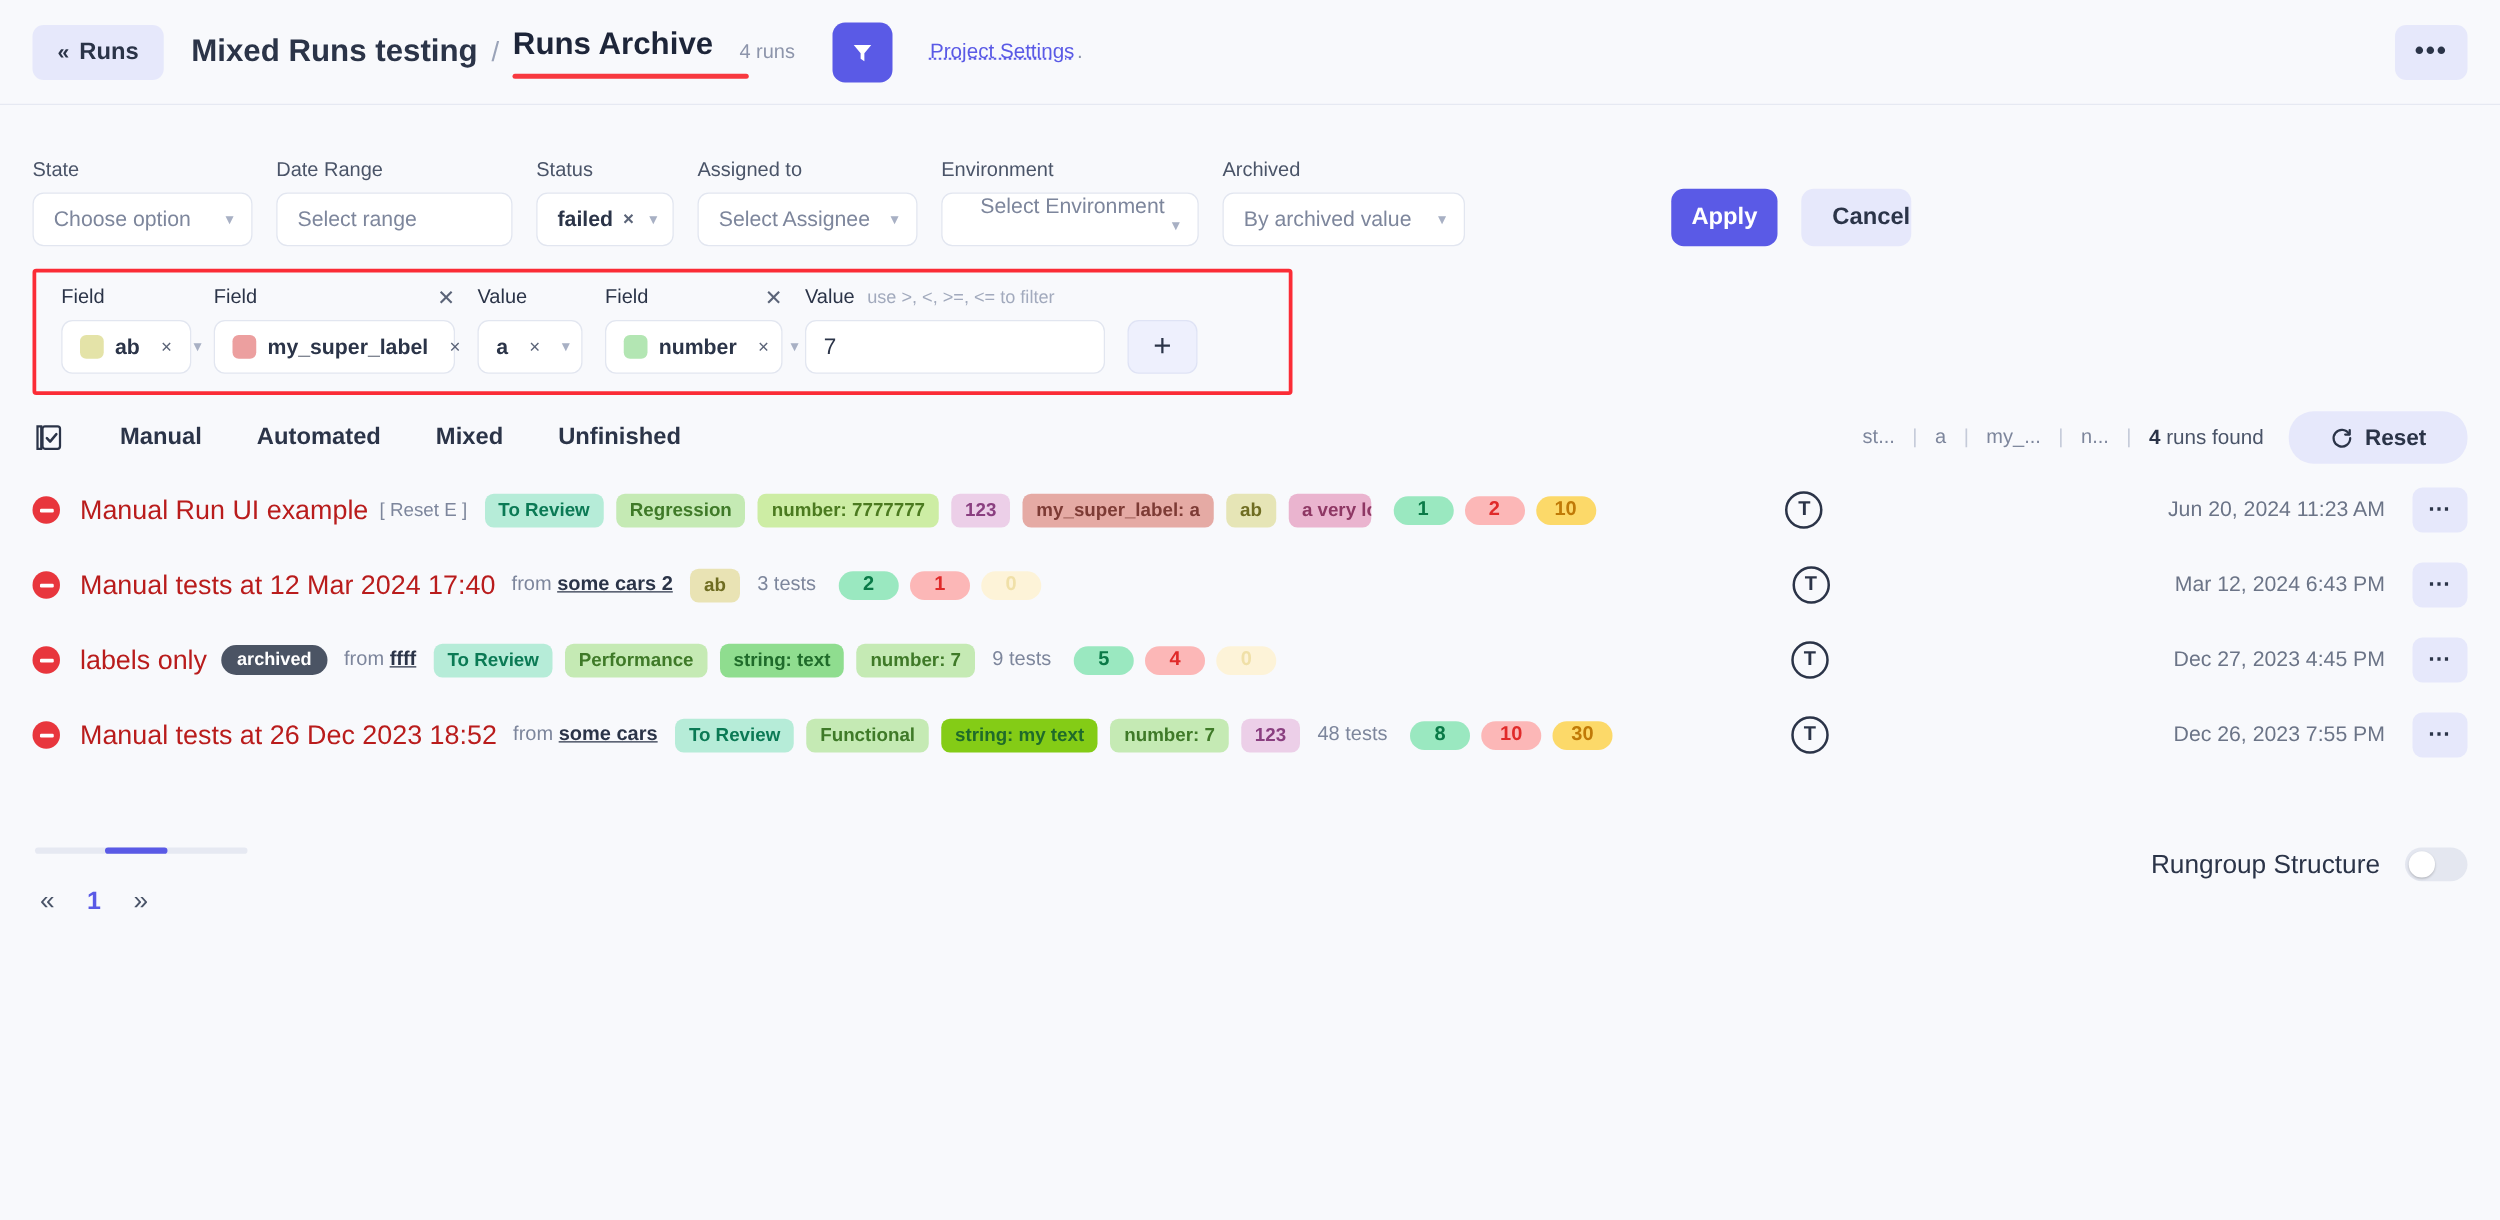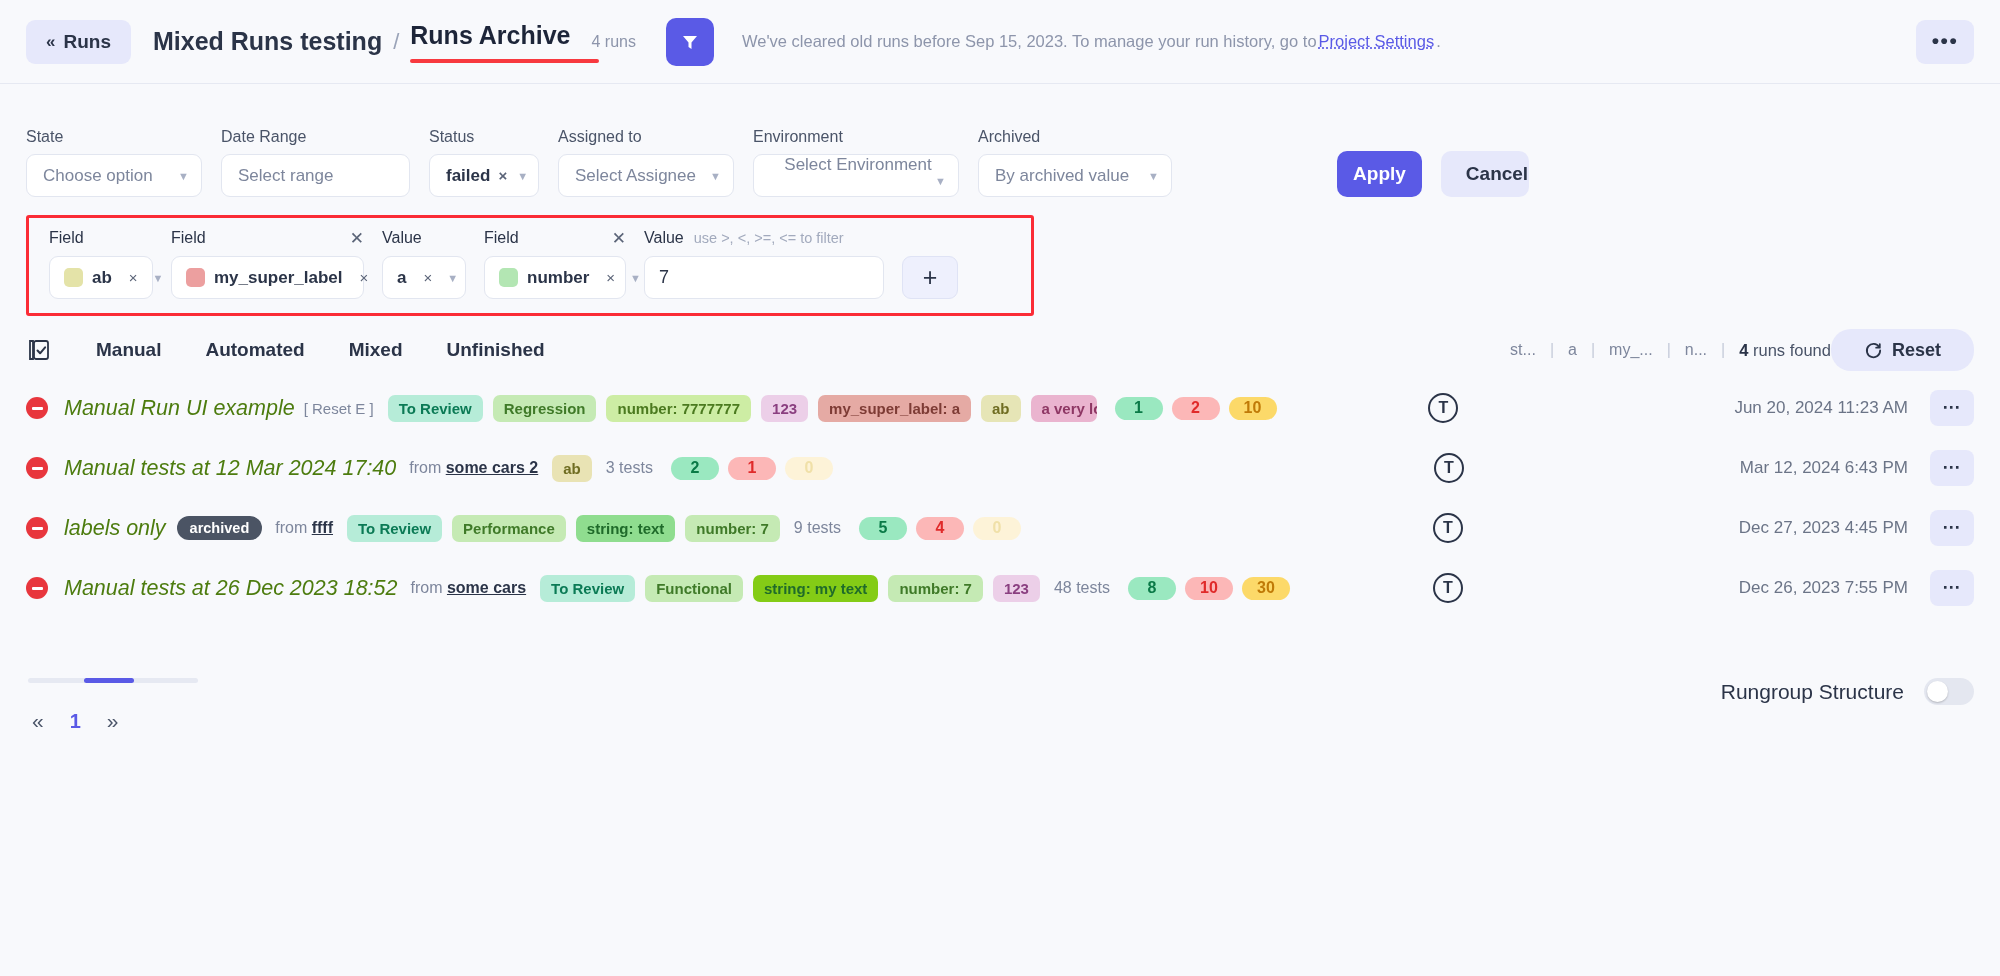--- a/index.html
+++ b/index.html
@@ -207,20 +207,21 @@
   .chips-right {
     margin-left: auto;
     display: flex; align-items: center; gap: 0;
     font-size: 16px; color: #7d869c;
   }
   .mini-chip { padding: 0 14px; color: #7d869c; }
   .mini-div { color: #c5cbd9; }
   .runs-found { margin-left: 14px; color: #4a5468; font-size: 16.5px; }
   .runs-found b { color: #2b3448; }
   .reset-btn {
+    margin-left: 20px;
     background: #e6e8fb;
     border-radius: 20px;
     height: 42px; padding: 0 33px;
     display: flex; align-items: center; gap: 9px;
     font-size: 18px; font-weight: 600; color: #2b3448;
     cursor: pointer;
   }
 
   
   .runlist { padding: 0 26px; }
@@ -230,21 +231,21 @@
     gap: 0;
   }
   .status-dot {
     width: 22px; height: 22px; border-radius: 50%;
     background: #e8363d;
     display: flex; align-items: center; justify-content: center;
     flex: none; margin-right: 16px;
     cursor: pointer;
   }
   .status-dot span { display: block; width: 11px; height: 3px; background: #fff; border-radius: 1px; }
-  .run-title { font-size: 21.5px; color: #4d7c0f; cursor: pointer; white-space: nowrap; font-style: italic; }
+  .run-title { font-size: 21.5px; color: #b91c1c; cursor: pointer; white-space: nowrap; }
   .run-group { font-size: 15px; color: #7d869c; margin-left: 9px; white-space: nowrap; }
   .archived-pill {
     background: #4b5464; color: #fff;
     font-size: 14.5px; font-weight: 600;
     border-radius: 13px; padding: 4px 13px;
     margin-left: 11px; white-space: nowrap;
   }
   .from-txt { font-size: 16px; color: #7d869c; margin-left: 13px; white-space: nowrap; }
   .from-txt b { color: #2b3448; font-weight: 700; text-decoration: underline; }
   .labels { display: flex; align-items: center; gap: 10px; margin-left: 14px; }
@@ -343,21 +344,20 @@
   </div>
 
   <div class="filter-btn">
     <svg width="20" height="20" viewBox="0 0 20 20">
       <path d="M3 4h14l-5.5 6.5V17l-3-2v-4.5z" fill="#ffffff"></path>
     </svg>
   </div>
 
 
   <div class="notice">
-    <span>We've cleared old runs before Sep 15, 2023. To manage your run history, go to </span>
       <a>Project Settings</a>
       <span>.</span>
   </div>
 
   <div class="hdr-more">
     <span>•••</span>
   </div>
 </div>
 
 <div class="filters">

